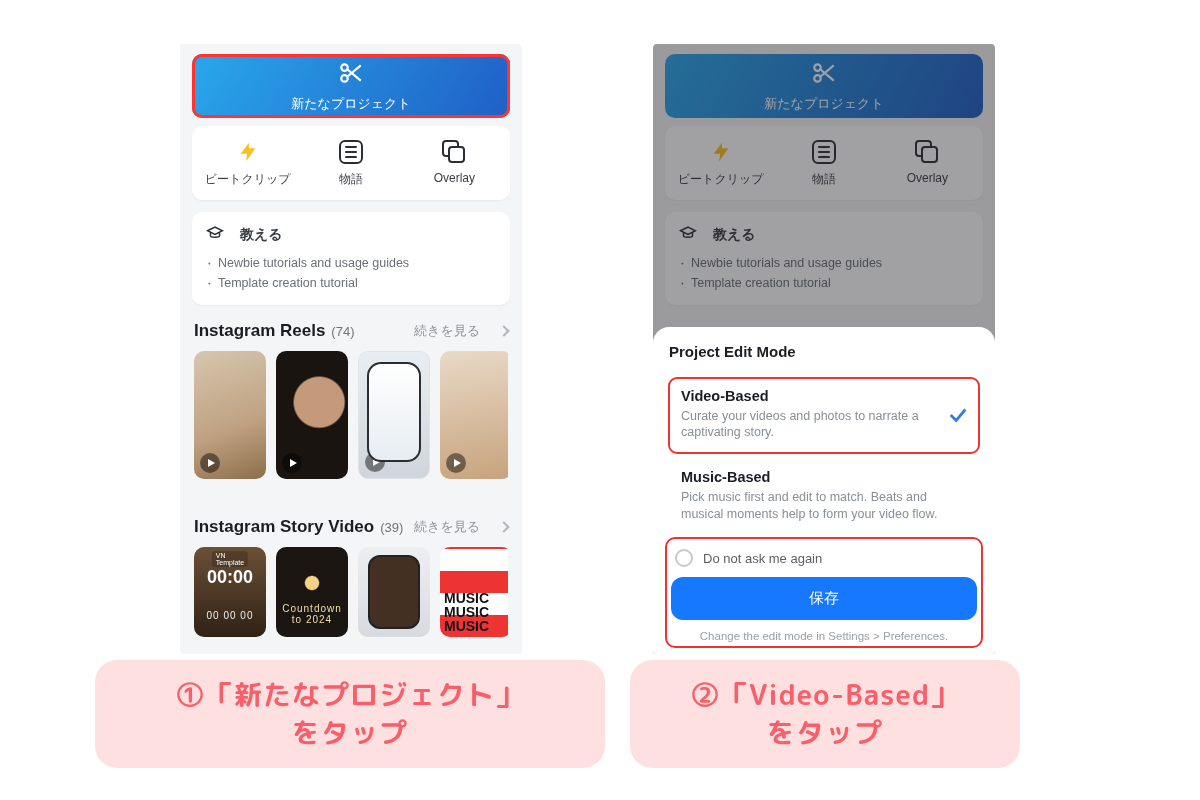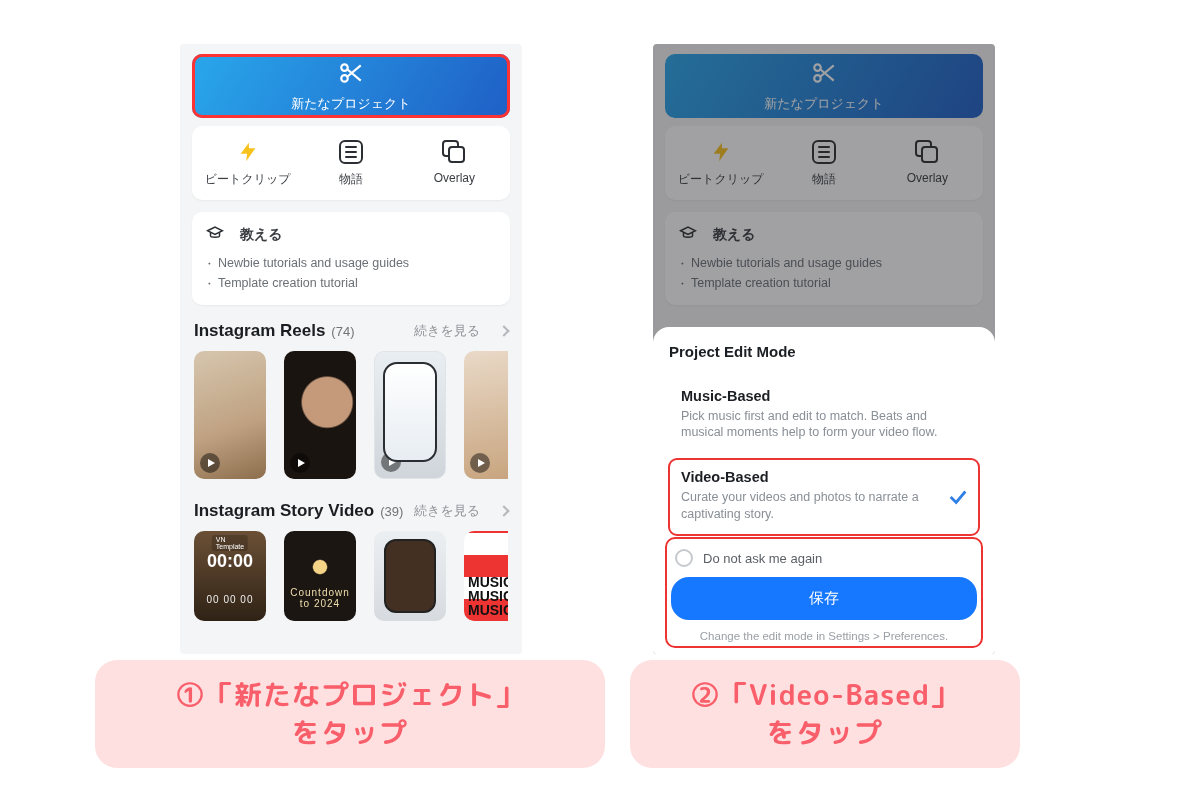--- a/index.html
+++ b/index.html
@@ -79,21 +79,21 @@
   .teachcard li::before { content:"・"; position:absolute; left:-3px; color:#6b7076; }
 
   
   .sect { padding: 0 14px; }
   .sect-head { display:flex; align-items:center; gap:6px; margin-bottom:10px; }
   .sect-title { font-weight:700; font-size:17px; color:#1a1d21; }
   .sect-count { color:#737373; font-size:13px; }
   .sect-more { margin-left:auto; color:#8d9298; font-size:13px; display:flex; align-items:center; gap:20px; }
   .chev { width:8px; height:8px; border-right:2px solid #b4b8bd; border-bottom:2px solid #b4b8bd; transform:rotate(-45deg); }
 
-  .thumbs { display:flex; gap:18px; overflow:hidden; margin-bottom:22px; }
+  .thumbs { display:flex; gap:10px; overflow:hidden; margin-bottom:38px; }
   .thumb {
     width: 72px; height: 128px; border-radius: 10px; position:relative; flex-shrink:0;
     display:flex; align-items:flex-end; justify-content:flex-start;
   }
   .thumb.sm { height: 90px; }
   .play {
     width:20px; height:20px; border-radius:50%; background: rgba(0,0,0,.45);
     margin: 0 0 6px 6px; display:flex; align-items:center; justify-content:center;
   }
   .play::after { content:""; width:0; height:0; border-left:7px solid #fff; border-top:4px solid transparent; border-bottom:4px solid transparent; margin-left:2px; }
@@ -130,21 +130,21 @@
   }
   .opt.hl { outline: 2.5px solid #e33; outline-offset:-1px; }
   .opt .ttl { font-size:14.5px; font-weight:600; color:#1b1e23; margin-bottom:4px; }
   .opt .desc { font-size:12.5px; color:#898f96; line-height:1.35; }
   .check { position:absolute; right:10px; top:50%; transform:translateY(-50%); width:22px; height:22px; }
   .check svg { width:22px; height:22px; stroke:#2f7fe6; stroke-width:3; fill:none; }
 
   .askrow { display:flex; align-items:center; gap:10px; padding:6px 4px 10px 4px; font-size:13px; color:#5c6066; }
   .radio { width:18px; height:18px; border:2px solid #c6c9cd; border-radius:50%; }
   .savebtn {
-    background:#1677ff; color:#fff; text-align:center; padding:12px 0; border-radius:18px;
+    background:#1677ff; color:#fff; text-align:center; padding:12px 0; border-radius:12px;
     font-size:15px; font-weight:500;
   }
   .hint { text-align:center; font-size:11.5px; color:#9ba0a6; margin-top:10px; }
   .savegroup.hl { outline: 2.5px solid #e33; outline-offset:2px; padding:2px; border-radius:6px; }
 
   
   .anno {
     position:absolute; background:#ffe0e0; color:#f95f6b;
     font-weight:700; font-size:28px; line-height:1.35;
     padding: 16px 28px; border-radius: 22px; text-align:center;
@@ -318,33 +318,33 @@
         <li>Newbie tutorials and usage guides</li>
         <li>Template creation tutorial</li>
       </ul>
     </div>
 
     <div class="dim"></div>
 
     <div class="sheet">
       <h3>Project Edit Mode</h3>
 
-      <div class="opt">
-        <div class="ttl">Music-Based</div>
-        <div class="desc">Pick music first and edit to match. Beats and musical moments help to form your video flow.</div>
-      </div>
-
       <div class="opt hl">
         <div class="ttl">Video-Based</div>
         <div class="desc">Curate your videos and photos to narrate a captivating story.</div>
         <span class="check"><svg viewBox="0 0 24 24">
               <path d="M4 12 L10 18 L20 6"></path>
             </svg></span>
       </div>
 
+      <div class="opt">
+        <div class="ttl">Music-Based</div>
+        <div class="desc">Pick music first and edit to match. Beats and musical moments help to form your video flow.</div>
+      </div>
+
       <div class="savegroup hl">
         <div class="askrow">
           <span class="radio"></span>
           <span>Do not ask me again</span>
         </div>
         <div class="savebtn">
           <span>保存</span>
         </div>
         <div class="hint">Change the edit mode in Settings &gt; Preferences.</div>
       </div>

